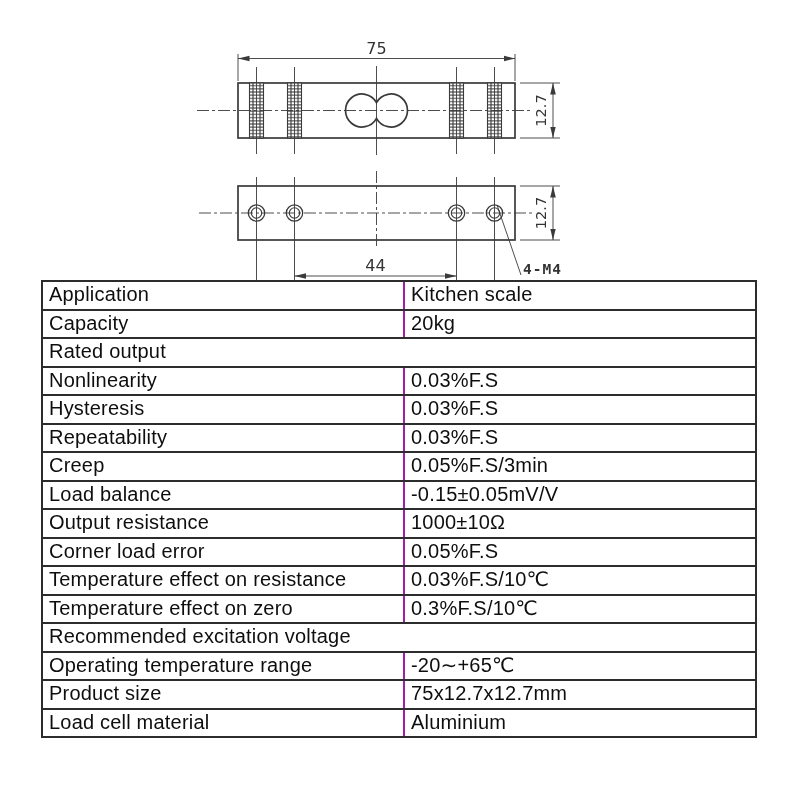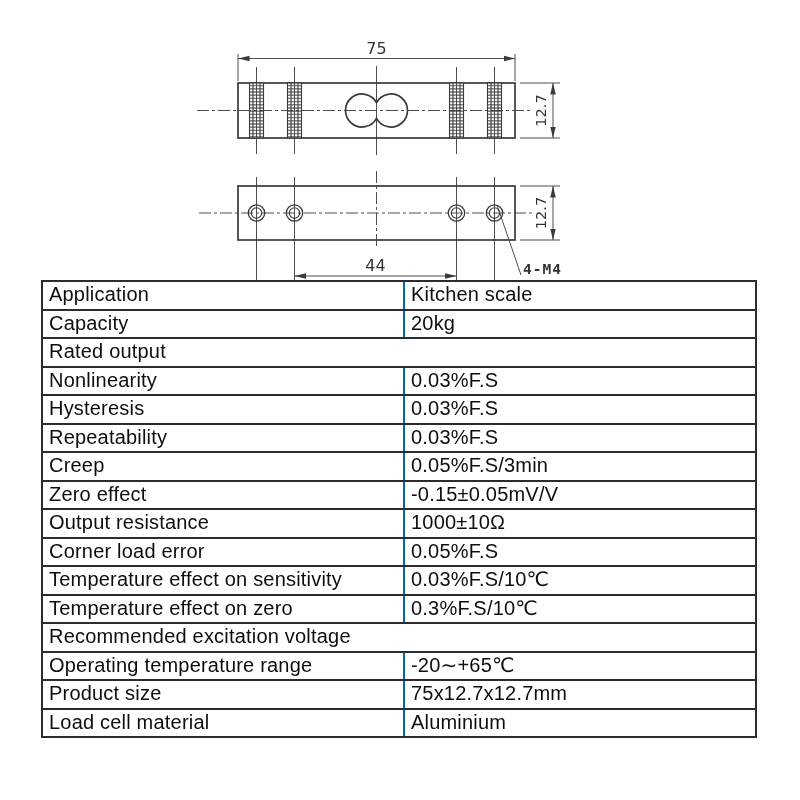--- a/index.html
+++ b/index.html
@@ -14,21 +14,21 @@
   .cadtxt{font-family:"DejaVu Sans Mono","Liberation Mono",monospace;font-size:14.5px;font-weight:700;letter-spacing:1px;}
   .cjktxt{font-family:"DejaVu Sans","Liberation Sans",sans-serif;font-size:17px;font-weight:700;letter-spacing:2px;}
 
   
   .spec-table{position:absolute;left:41px;top:280px;width:716px;border:2px solid #2c2c2c;box-sizing:border-box;background:#fff;}
   .spec-row{display:flex;border-top:2px solid #2c2c2c;height:26.5px;}
   .spec-row:first-child{border-top:none;}
   .spec-row.tall{height:55px;}
   .cell{box-sizing:border-box;display:flex;align-items:center;overflow:hidden;}
   .label-cell{width:360px;padding:0 5px 0 6px;}
-  .value-cell{flex:1;border-left:2px solid #0369a1;padding:0 16px 0 6px;}
+  .value-cell{flex:1;border-left:2px solid #a21caf;padding:0 16px 0 6px;}
   .vt{font-size:20px;line-height:1.28;white-space:pre-line;letter-spacing:0.2px;color:#0e0e0e;}
 </style>
 </head>
 <body>
 
 <div class="canvas">
 
   <div class="drawing-wrap">
     <svg width="800" height="275" viewBox="0 0 800 275" xmlns="http://www.w3.org/2000/svg">
       <defs>
@@ -180,21 +180,21 @@
     <div class="spec-row">
       <div class="cell label-cell">
           <span class="vt">Creep</span>
         </div>
       <div class="cell value-cell">
           <span class="vt">0.05%F.S/3min</span>
         </div>
     </div>
     <div class="spec-row">
       <div class="cell label-cell">
-          <span class="vt">Zero effect</span>
+          <span class="vt">Load balance</span>
         </div>
       <div class="cell value-cell">
           <span class="vt">-0.15±0.05mV/V</span>
         </div>
     </div>
     <div class="spec-row">
       <div class="cell label-cell">
           <span class="vt">Output resistance</span>
         </div>
       <div class="cell value-cell">
@@ -204,21 +204,21 @@
     <div class="spec-row">
       <div class="cell label-cell">
           <span class="vt">Corner load error</span>
         </div>
       <div class="cell value-cell">
           <span class="vt">0.05%F.S</span>
         </div>
     </div>
     <div class="spec-row">
       <div class="cell label-cell">
-          <span class="vt">Temperature effect on sensitivity</span>
+          <span class="vt">Temperature effect on resistance</span>
         </div>
       <div class="cell value-cell">
           <span class="vt">0.03%F.S/10℃</span>
         </div>
     </div>
     <div class="spec-row">
       <div class="cell label-cell">
           <span class="vt">Temperature effect on zero</span>
         </div>
       <div class="cell value-cell">

